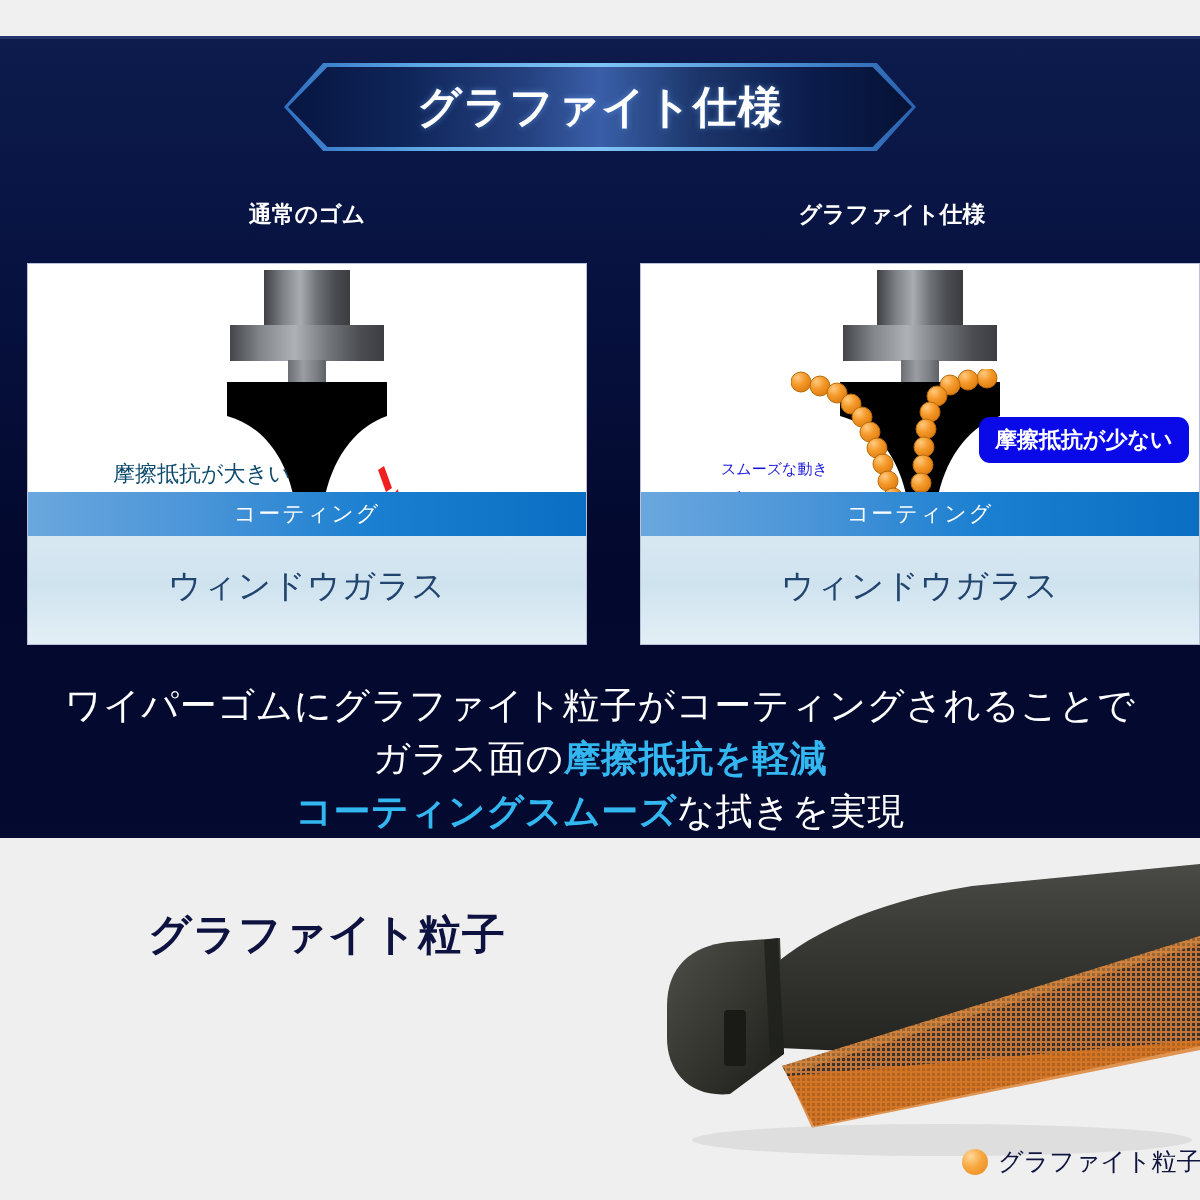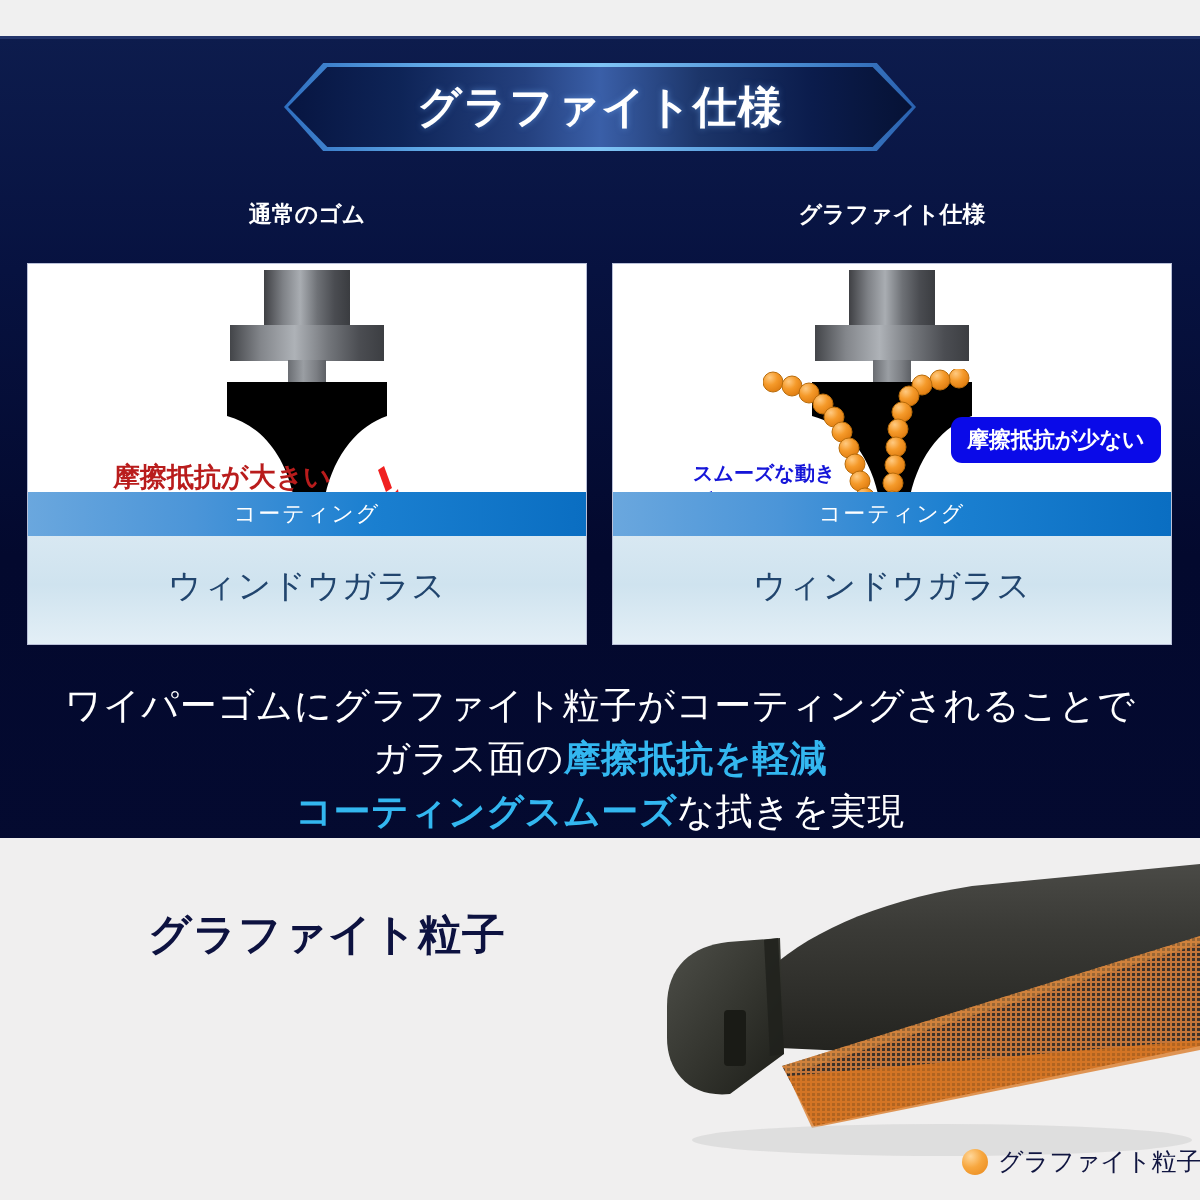--- a/index.html
+++ b/index.html
@@ -71,21 +71,21 @@
   .panel {
     position: absolute;
     top: 227px;
     width: 560px; height: 382px;
     background: #ffffff;
     border: 1px solid #b9c0d8;
     box-sizing: border-box;
     overflow: hidden;
   }
   .panel.left  { left: 27px; }
-  .panel.right { left: 612px; text-align: center; }
+  .panel.right { left: 640px; text-align: center; }
 
   
   .coating-band {
     position: absolute; left: 0; bottom: 108px;
     width: 100%; height: 44px;
     background: linear-gradient(90deg, #6aa7de 0%, #4b95d8 30%, #1a7fd0 62%, #0a6ec2 100%);
     display: flex; align-items: center; justify-content: center;
   }
   .coating-label {
     color: #ffffff; font-size: 22px; letter-spacing: 2px;
@@ -142,25 +142,25 @@
     color: #ffffff;
     font-size: 22px; font-weight: bold;
     padding: 8px 16px;
     border-radius: 11px;
     white-space: nowrap;
   }
 
   
   .arrow-label-red {
     position: absolute; left: 85px; top: 195px;
-    color: #b91c1c; font-size: 27px; font-weight: bold; white-space: nowrap;
+    color: #0c4a6e; font-size: 22px; font-weight: normal; white-space: nowrap;
   }
   .arrow-label-blue {
     position: absolute; left: 80px; top: 196px;
-    color: #1515d8; font-size: 20px; font-weight: bold; white-space: nowrap;
+    color: #1515d8; font-size: 15px; font-weight: normal; white-space: nowrap;
   }
   .zigzag-arrow { position: absolute; left: 50px; top: 222px; width: 285px; height: 56px; }
   .straight-arrow { position: absolute; left: 35px; top: 225px; width: 290px; height: 52px; }
   .zigzag-arrow svg, .straight-arrow svg { width:100%; height:100%; display:block; }
 
   
   .sparks { position: absolute; left: 330px; top: 188px; width: 120px; height: 110px; }
   .sparks svg { width:100%; height:100%; display:block; }
 
   

